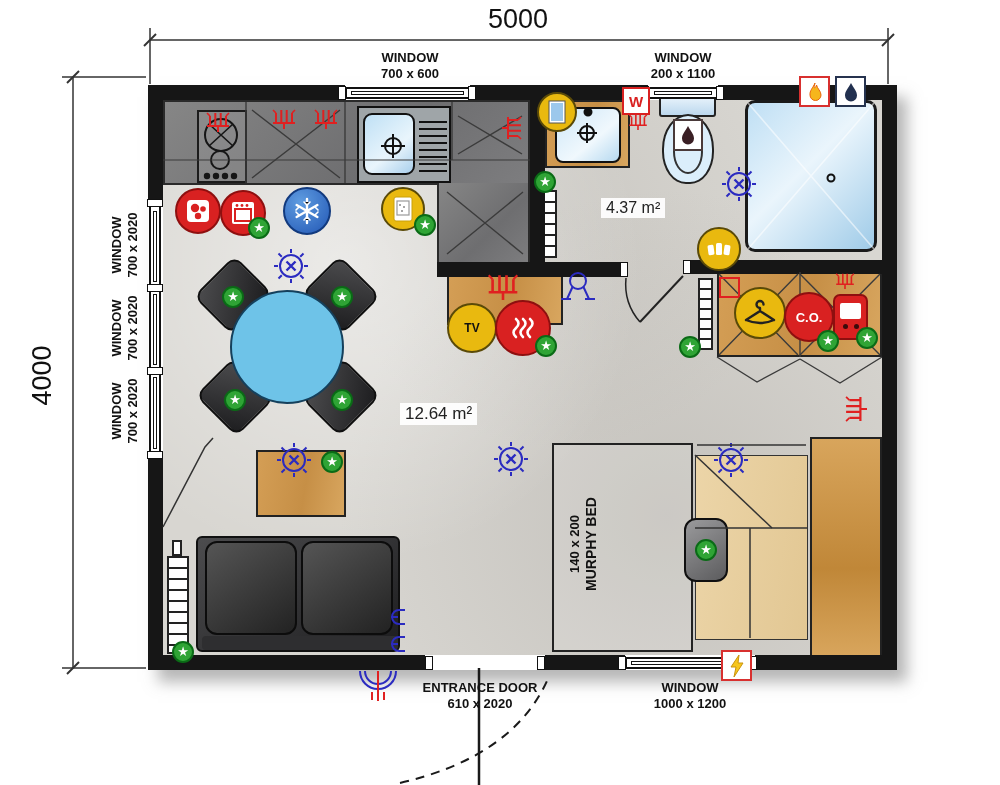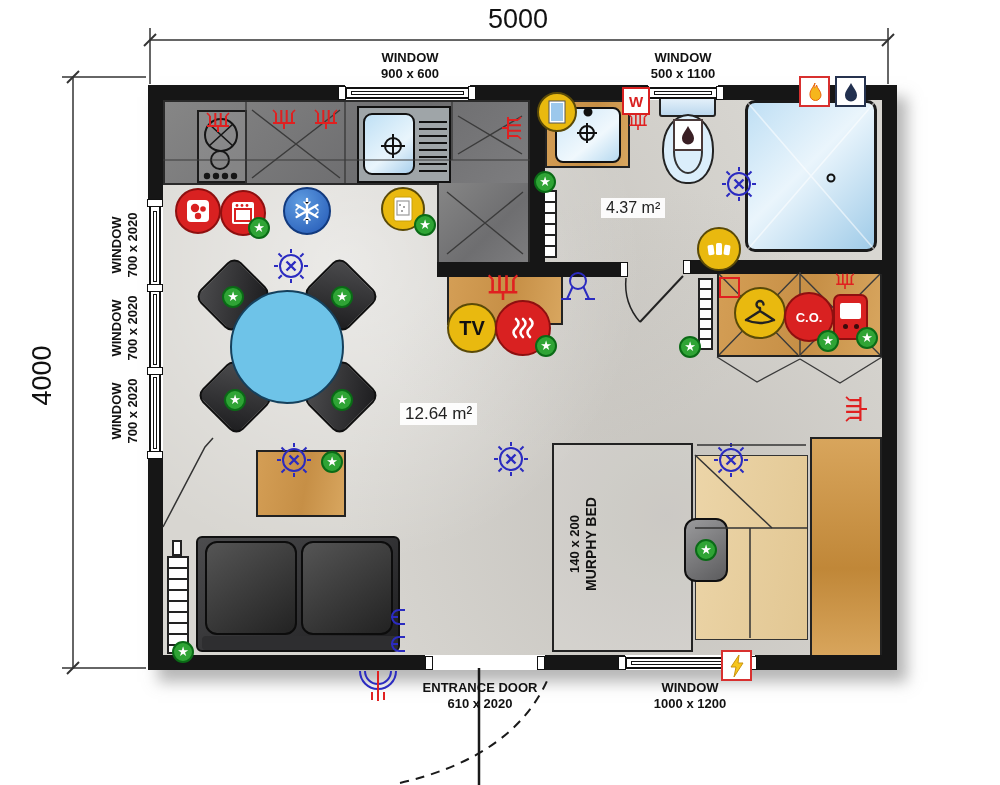--- a/index.html
+++ b/index.html
@@ -106,25 +106,25 @@
   <div class="jamb" style="left:749px;top:656px;width:8px;height:14px;"></div>
 
   <div class="jamb" style="left:425px;top:656px;width:8px;height:14px;"></div>
   <div class="jamb" style="left:537px;top:656px;width:8px;height:14px;"></div>
 
   <div class="jamb" style="left:620px;top:262px;width:8px;height:15px;"></div>
   <div class="jamb" style="left:683px;top:260px;width:8px;height:14px;"></div>
 
   <div class="abs oplabel" style="left:330px;top:50px;width:160px;">
     <div>WINDOW</div>
-    <div>900 x 600</div>
+    <div>700 x 600</div>
   </div>
   <div class="abs oplabel" style="left:603px;top:50px;width:160px;">
     <div>WINDOW</div>
-    <div>500 x 1100</div>
+    <div>200 x 1100</div>
   </div>
   <div class="abs oplabel rot" style="left:60px;top:229px;width:130px;">
     <div>WINDOW</div>
     <div>700 x 2020</div>
   </div>
   <div class="abs oplabel rot" style="left:60px;top:312px;width:130px;">
     <div>WINDOW</div>
     <div>700 x 2020</div>
   </div>
   <div class="abs oplabel rot" style="left:60px;top:395px;width:130px;">
@@ -201,21 +201,21 @@
     <div class="abs" style="left:4px;top:98px;width:196px;height:14px;border-radius:4px;background:#2e2e30;"></div>
   </div>
 
   <div class="abs" style="left:167px;top:556px;width:22px;height:98px;background:#fff;border:2px solid #222;box-sizing:border-box;z-index:2;">
     <div style="height:100%;background:repeating-linear-gradient(#fff 0 9px,#222 9px 11px);"></div>
   </div>
   <div class="abs" style="left:172px;top:540px;width:10px;height:16px;background:#fff;border:2px solid #222;box-sizing:border-box;z-index:2;"></div>
 
   <div class="wood" style="left:447px;top:275px;width:116px;height:50px;"></div>
   <div class="badge yellow" style="left:447px;top:303px;width:50px;height:50px;">
-    <span class="txt-b" style="font-size:20px;color:#111;">TV</span>
+    <span class="txt-b" style="font-size:12px;color:#111;">TV</span>
   </div>
   <div class="badge red" style="left:495px;top:300px;width:56px;height:56px;">
     <svg width="30" height="30" viewBox="-15 -15 30 30">
         <path d="M-7 -9 q5 4.5 0 9 q-5 4.5 0 9 M0 -9 q5 4.5 0 9 q-5 4.5 0 9 M7 -9 q5 4.5 0 9 q-5 4.5 0 9" stroke="#fff" stroke-width="2.6" fill="none" stroke-linecap="round"></path>
       </svg>
   </div>
 
   <div class="abs" style="left:552px;top:443px;width:141px;height:209px;border:2px solid #222;box-sizing:border-box;z-index:1;background:rgba(255,255,255,.12);"></div>
   <div class="abs oplabel rot" style="left:508px;top:528px;width:150px;z-index:8;">
     <div style="font-size:13px;">140 x 200</div>

